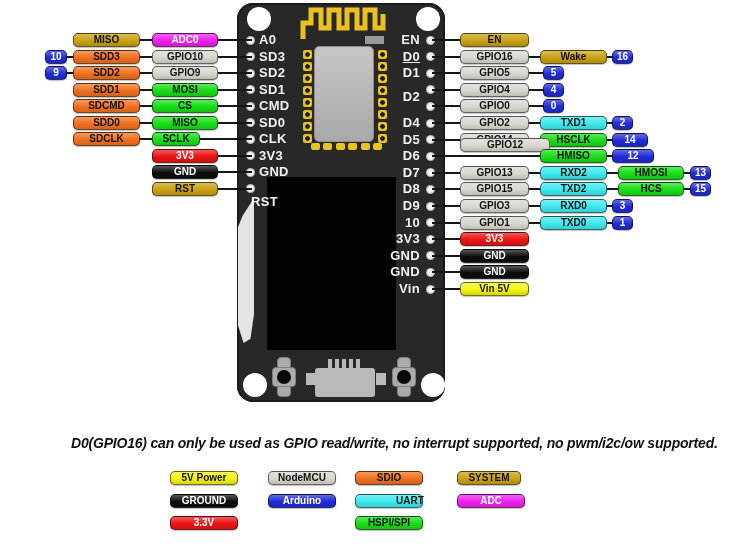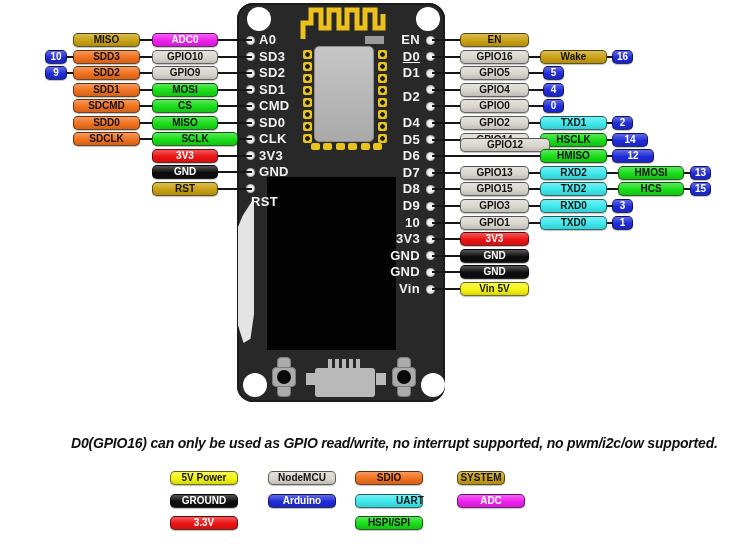--- a/index.html
+++ b/index.html
@@ -165,21 +165,21 @@
     <div class="pill" style="left: 73px; top: 82.65px; width: 67px; background-color: rgb(240, 112, 29); color: rgb(17, 17, 17);">SDD1</div>
     <div class="pill" style="left: 152px; top: 82.65px; width: 66px; background-color: rgb(23, 221, 23); color: rgb(17, 17, 17);">MOSI</div>
     <div class="wire" style="left: 100px; top: 105.2px; width: 152px;"></div>
     <div class="pill" style="left: 73px; top: 99.2px; width: 67px; background-color: rgb(240, 112, 29); color: rgb(17, 17, 17);">SDCMD</div>
     <div class="pill" style="left: 152px; top: 99.2px; width: 66px; background-color: rgb(23, 221, 23); color: rgb(17, 17, 17);">CS</div>
     <div class="wire" style="left: 100px; top: 121.75px; width: 152px;"></div>
     <div class="pill" style="left: 73px; top: 115.75px; width: 67px; background-color: rgb(240, 112, 29); color: rgb(17, 17, 17);">SDD0</div>
     <div class="pill" style="left: 152px; top: 115.75px; width: 66px; background-color: rgb(23, 221, 23); color: rgb(17, 17, 17);">MISO</div>
     <div class="wire" style="left: 100px; top: 138.3px; width: 152px;"></div>
     <div class="pill" style="left: 73px; top: 132.3px; width: 67px; background-color: rgb(240, 112, 29); color: rgb(17, 17, 17);">SDCLK</div>
-    <div class="pill" style="left: 152px; top: 132.3px; width: 86px; background-color: rgb(23, 221, 23); color: rgb(17, 17, 17);">SCLK</div>
+    <div class="pill" style="left: 152px; top: 132.3px; width: 48px; background-color: rgb(23, 221, 23); color: rgb(17, 17, 17);">SCLK</div>
     <div class="wire" style="left: 180px; top: 154.85px; width: 72px;"></div>
     <div class="pill" style="left: 152px; top: 148.85px; width: 66px; background-color: rgb(236, 19, 19); color: rgb(255, 255, 255);">3V3</div>
     <div class="wire" style="left: 180px; top: 171.4px; width: 72px;"></div>
     <div class="pill" style="left: 152px; top: 165.4px; width: 66px; background-color: rgb(13, 13, 13); color: rgb(255, 255, 255);">GND</div>
     <div class="wire" style="left: 180px; top: 187.95px; width: 72px;"></div>
     <div class="pill" style="left: 152px; top: 181.95px; width: 66px; background-color: rgb(201, 161, 18); color: rgb(17, 17, 17);">RST</div>
     <div class="wire" style="left: 432px; top: 39px; width: 68px;"></div>
     <div class="pill" style="left: 460px; top: 33px; width: 69px; background-color: rgb(201, 161, 18); color: rgb(17, 17, 17);">EN</div>
     <div class="wire" style="left: 432px; top: 55.6px; width: 192px;"></div>
     <div class="pill" style="left: 460px; top: 49.6px; width: 69px; background-color: rgb(217, 214, 206); color: rgb(17, 17, 17);">GPIO16</div>
@@ -228,20 +228,20 @@
     <div class="pill" style="left: 460px; top: 232.2px; width: 69px; background-color: rgb(236, 19, 19); color: rgb(255, 255, 255);">3V3</div>
     <div class="wire" style="left: 432px; top: 254.8px; width: 68px;"></div>
     <div class="pill" style="left: 460px; top: 248.8px; width: 69px; background-color: rgb(13, 13, 13); color: rgb(255, 255, 255);">GND</div>
     <div class="wire" style="left: 432px; top: 271.4px; width: 68px;"></div>
     <div class="pill" style="left: 460px; top: 265.4px; width: 69px; background-color: rgb(13, 13, 13); color: rgb(255, 255, 255);">GND</div>
     <div class="wire" style="left: 432px; top: 288px; width: 68px;"></div>
     <div class="pill" style="left: 460px; top: 282px; width: 69px; background-color: rgb(244, 244, 17); color: rgb(17, 17, 17);">Vin 5V</div>
     <div class="pill" style="left: 170px; top: 470.5px; width: 68px; background-color: rgb(244, 244, 17); color: rgb(17, 17, 17);">5V Power</div>
     <div class="pill" style="left: 268px; top: 470.5px; width: 68px; background-color: rgb(217, 214, 206); color: rgb(17, 17, 17);">NodeMCU</div>
     <div class="pill" style="left: 355px; top: 470.5px; width: 68px; background-color: rgb(240, 112, 29); color: rgb(17, 17, 17);">SDIO</div>
-    <div class="pill" style="left: 457px; top: 470.5px; width: 48px; background-color: rgb(201, 161, 18); color: rgb(17, 17, 17);">SYSTEM</div>
+    <div class="pill" style="left: 457px; top: 470.5px; width: 64px; background-color: rgb(201, 161, 18); color: rgb(17, 17, 17);">SYSTEM</div>
     <div class="pill" style="left: 170px; top: 494px; width: 68px; background-color: rgb(13, 13, 13); color: rgb(255, 255, 255);">GROUND</div>
     <div class="pill" style="left: 268px; top: 494px; width: 68px; background-color: rgb(31, 43, 216); color: rgb(255, 255, 255);">Arduino</div>
     <div class="pill" style="left: 355px; top: 494px; width: 68px; background-color: rgb(61, 233, 237); color: rgb(17, 17, 17); padding-left: 40px;">UART</div>
     <div class="pill" style="left: 457px; top: 494px; width: 68px; background-color: rgb(238, 31, 238); color: rgb(255, 255, 255);">ADC</div>
     <div class="pill" style="left: 170px; top: 515.5px; width: 68px; background-color: rgb(236, 19, 19); color: rgb(255, 255, 255);">3.3V</div>
     <div class="pill" style="left: 355px; top: 515.5px; width: 68px; background-color: rgb(23, 221, 23); color: rgb(17, 17, 17);">HSPI/SPI</div>
   </div>
 
 </body></html>

